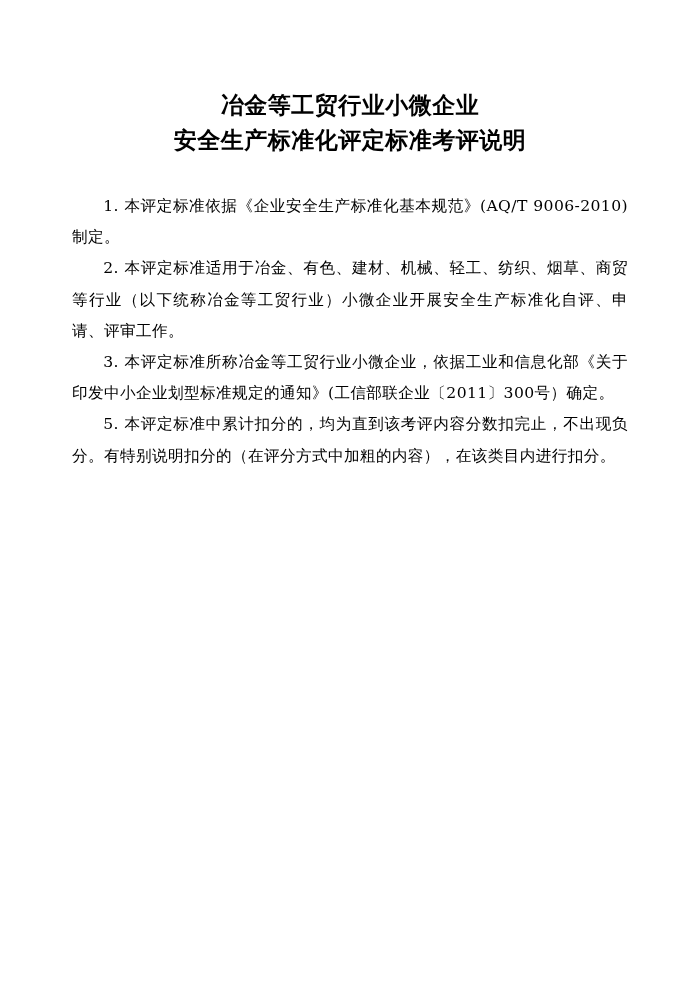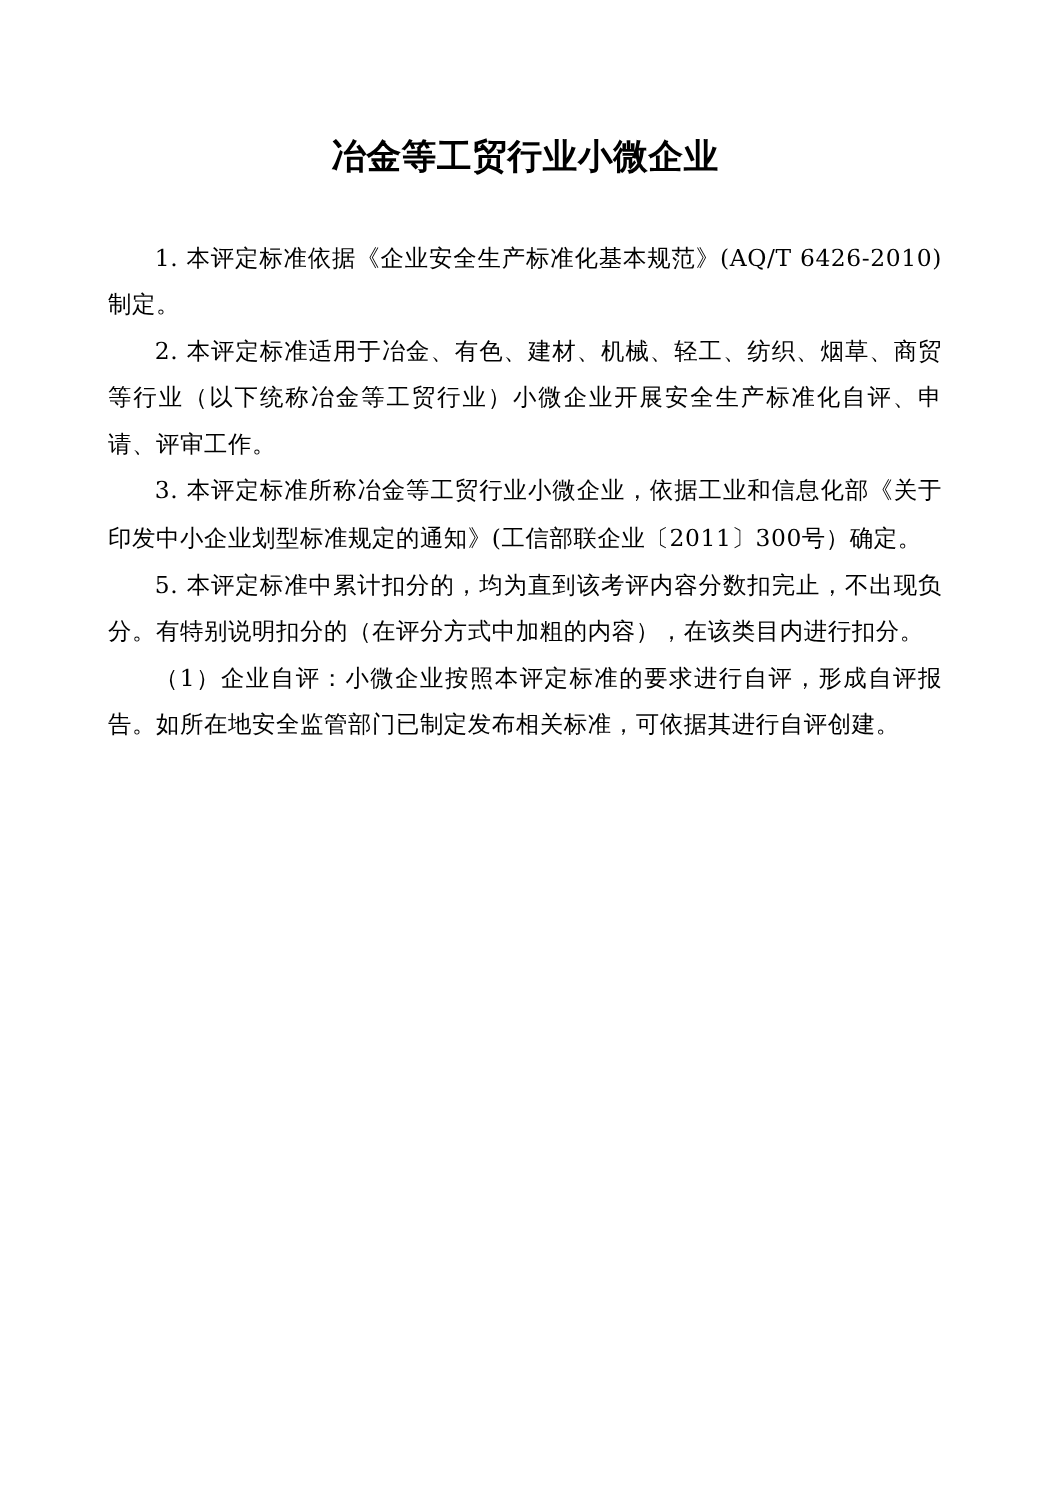--- a/index.html
+++ b/index.html
@@ -46,23 +46,23 @@
     letter-spacing: 0.4px;
   }
 </style>
 </head>
 <body>
 
 <div class="page">
 
   <div class="doc-title">
     <span class="line">冶金等工贸行业小微企业</span>
+    <span class="line">安全生产标准化评定标准考评说明</span>
   </div>
 
   <div class="body-text">
-    <p class="para">1. 本评定标准依据《企业安全生产标准化基本规范》(AQ/T 6426-2010)制定。</p>
+    <p class="para">1. 本评定标准依据《企业安全生产标准化基本规范》(AQ/T 9006-2010)制定。</p>
     <p class="para">2. 本评定标准适用于冶金、有色、建材、机械、轻工、纺织、烟草、商贸等行业（以下统称冶金等工贸行业）小微企业开展安全生产标准化自评、申请、评审工作。</p>
     <p class="para">3. 本评定标准所称冶金等工贸行业小微企业，依据工业和信息化部《关于印发中小企业划型标准规定的通知》(工信部联企业〔2011〕300号）确定。</p>
     <p class="para">5. 本评定标准中累计扣分的，均为直到该考评内容分数扣完止，不出现负分。有特别说明扣分的（在评分方式中加粗的内容），在该类目内进行扣分。</p>
-    <p class="para">（1）企业自评：小微企业按照本评定标准的要求进行自评，形成自评报告。如所在地安全监管部门已制定发布相关标准，可依据其进行自评创建。</p>
   </div>
 
 </div>
 
 </body></html>

